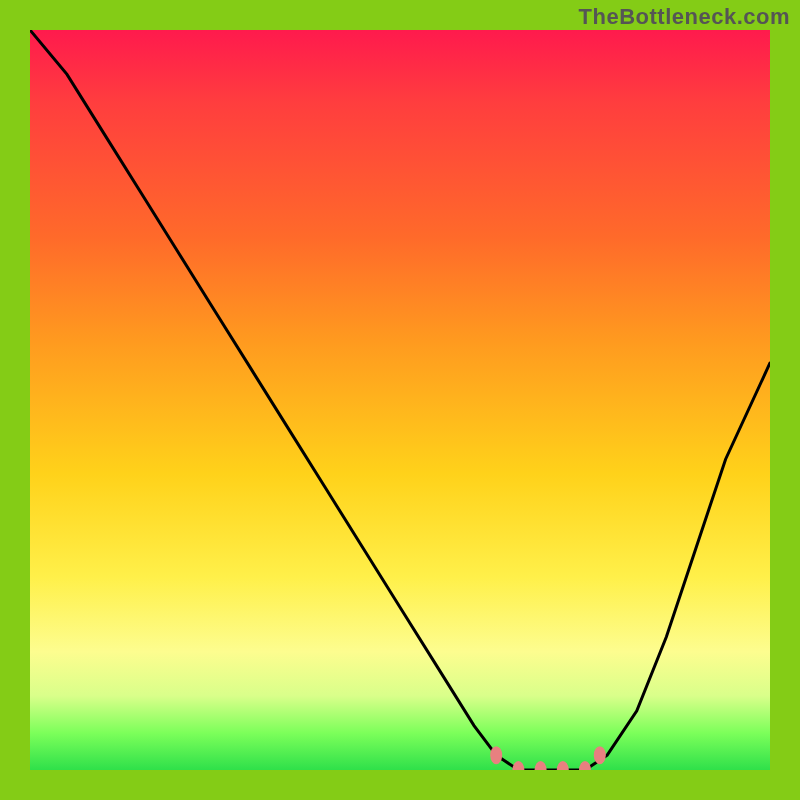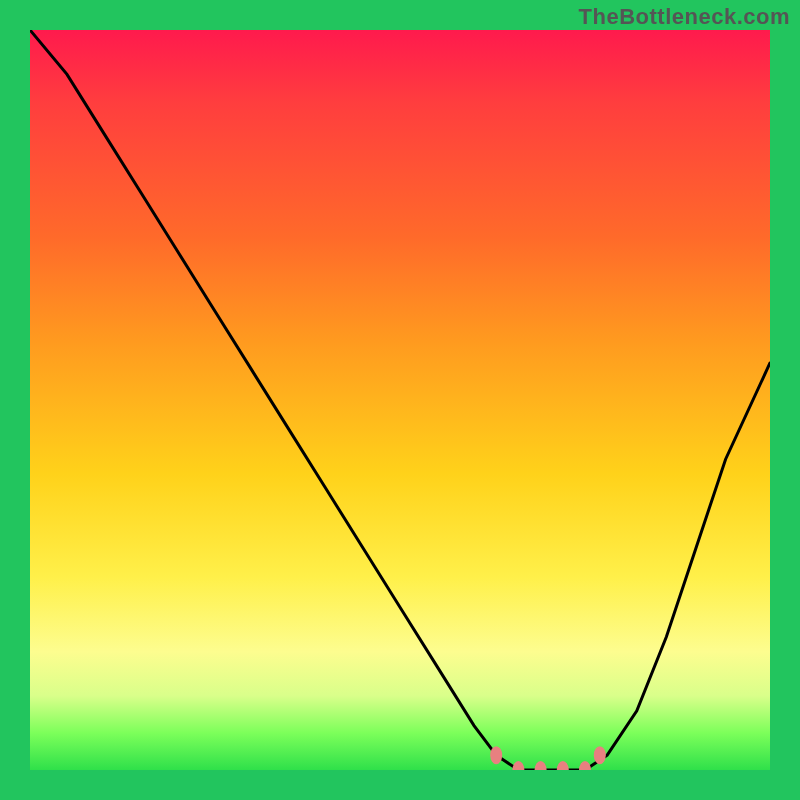--- a/index.html
+++ b/index.html
@@ -8,21 +8,21 @@
     width: 800px;
     height: 800px;
     background: #000;
     overflow: hidden;
     font-family: Arial, Helvetica, sans-serif;
   }
   .wrap {
     position: relative;
     width: 800px;
     height: 800px;
-    background: #22c55e;
+    background: #84cc16;
   }
   .watermark {
     position: absolute;
     top: 4px;
     right: 10px;
     color: #555;
     font-size: 22px;
     font-weight: bold;
     letter-spacing: 0.5px;
     user-select: none;

